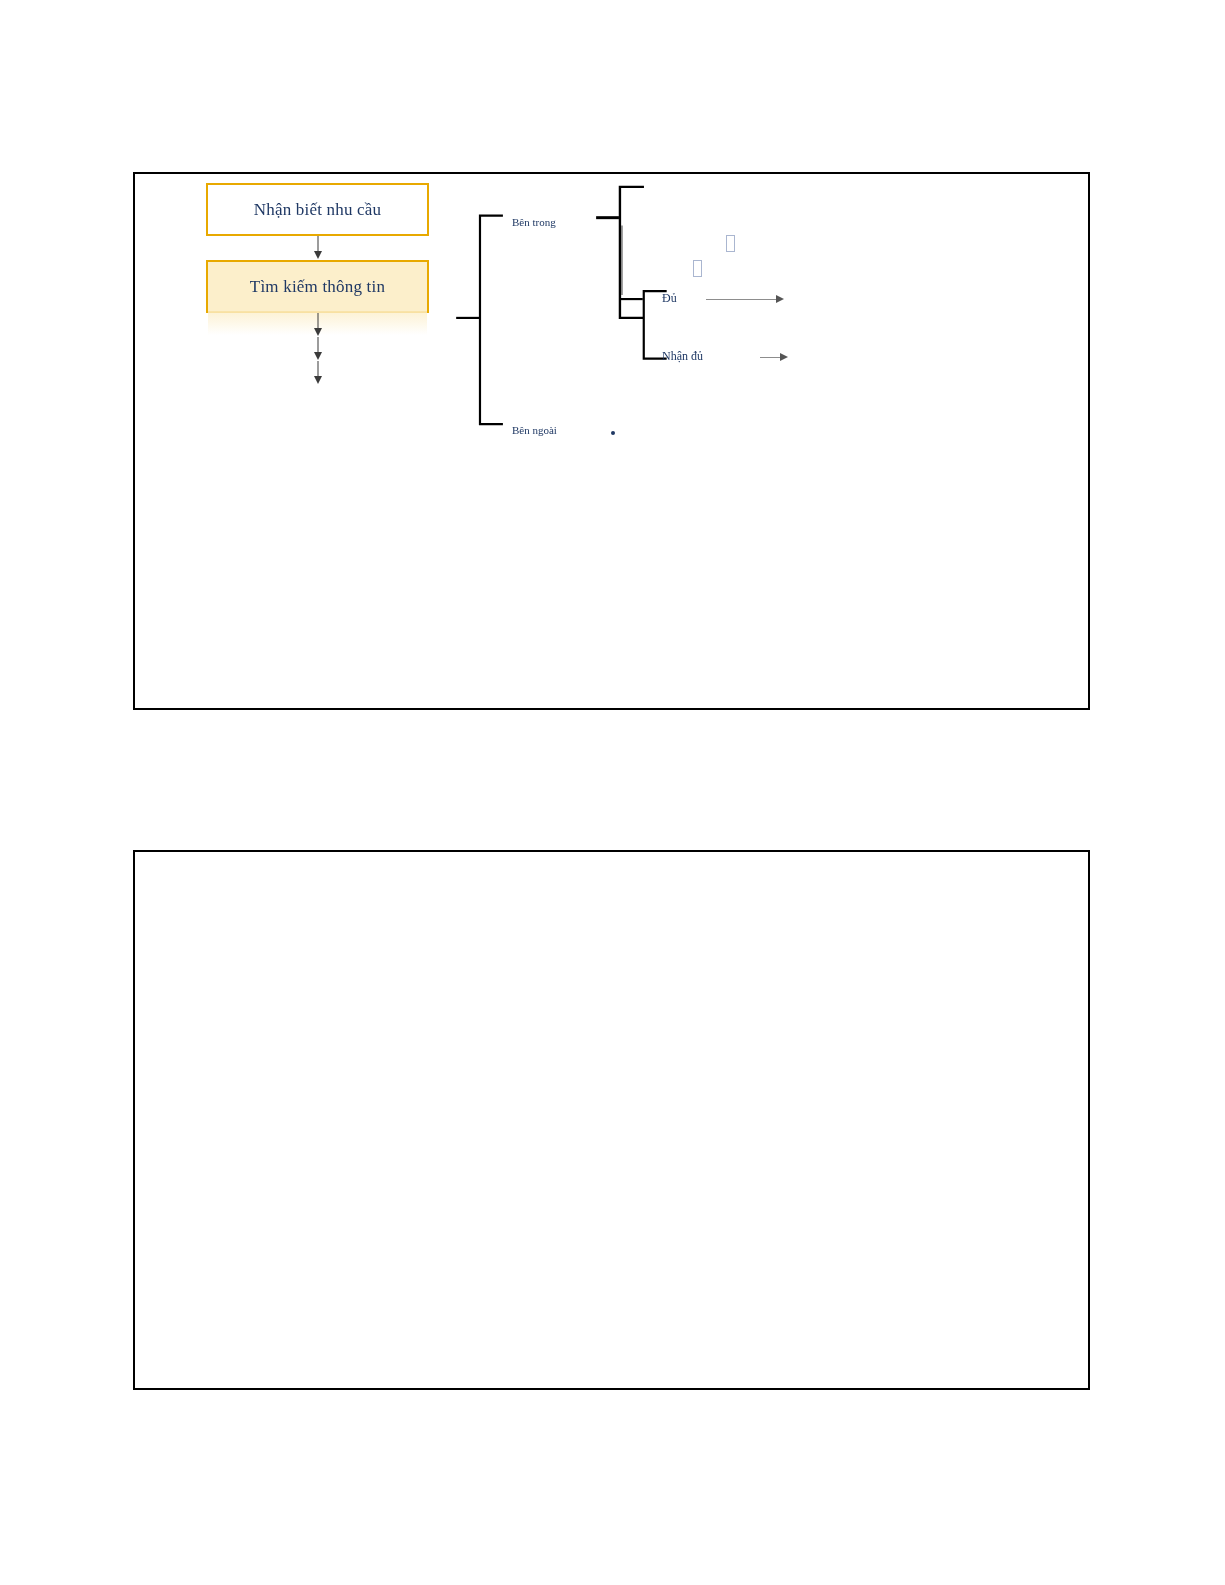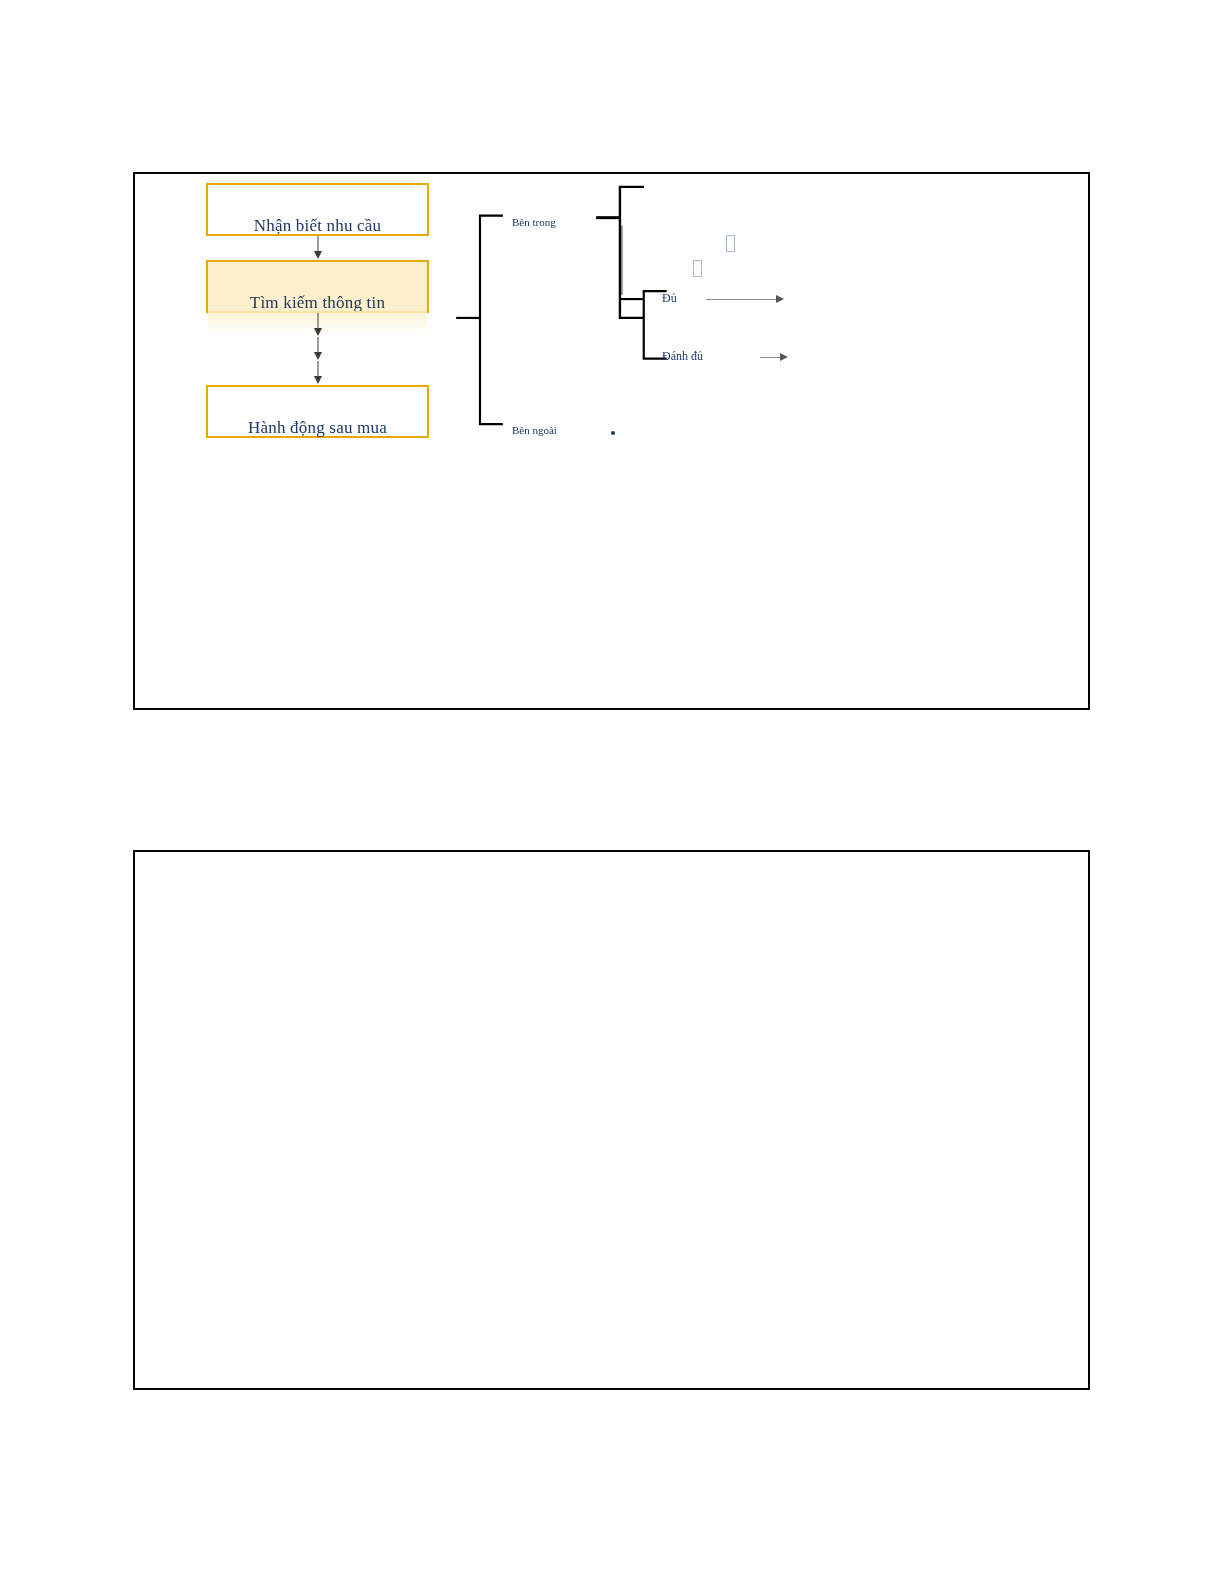--- a/index.html
+++ b/index.html
@@ -42,21 +42,21 @@
     top: 9px;
     width: 223px;
   }
   .flow-node {
     position: relative;
     width: 223px;
     height: 53px;
     border: 2px solid #E8A900;
     background: #ffffff;
     display: flex;
-    align-items: flex-end;
+    align-items: center;
     justify-content: center;
   }
   .flow-node.highlight {
     background: #FCEFCB;
   }
   .flow-node .node-label {
     color: #1F3864;
     font-size: 17px;
     letter-spacing: 0.2px;
     line-height: 1;
@@ -196,23 +196,20 @@
       <span class="stem"></span>
       <span class="head"></span>
     </div>
 
 
     <div class="connector">
       <span class="stem"></span>
       <span class="head"></span>
     </div>
 
-    <div class="flow-node">
-      <span class="node-label">Hành động sau mua</span>
-    </div>
 
   </div>
 
   <svg class="tree" viewBox="0 0 957 538" width="957" height="538" xmlns="http://www.w3.org/2000/svg">
 
     <path d="M 322 145 L 345 145" stroke="#000000" stroke-width="2.2" fill="none"></path>
 
     <path d="M 368 42 L 346 42 L 346 252 L 368 252" stroke="#000000" stroke-width="2.2" fill="none" stroke-linecap="square"></path>
 
     <path d="M 463 44 L 486 44" stroke="#000000" stroke-width="3" fill="none"></path>
@@ -229,21 +226,21 @@
 
   <span class="tree-label" style="left:377px; top:251px;">Bên ngoài</span>
   <span class="dot" style="left:476px; top:257px;"></span>
 
   <span class="tree-label small" style="left:527px; top:118px;">Đủ</span>
   <span class="garrow" style="left:571px; top:121px; width:78px;">
     <span class="shaft"></span>
     <span class="tip"></span>
   </span>
 
-  <span class="tree-label small" style="left:527px; top:176px;">Đánh đủ</span>
+  <span class="tree-label small" style="left:527px; top:176px;">Nhận đủ</span>
   <span class="garrow" style="left:625px; top:179px; width:28px;">
     <span class="shaft"></span>
     <span class="tip"></span>
   </span>
 
   <span class="tofu" style="left:591px; top:61px;"></span>
   <span class="tofu" style="left:558px; top:86px;"></span>
 
 </div>
 

